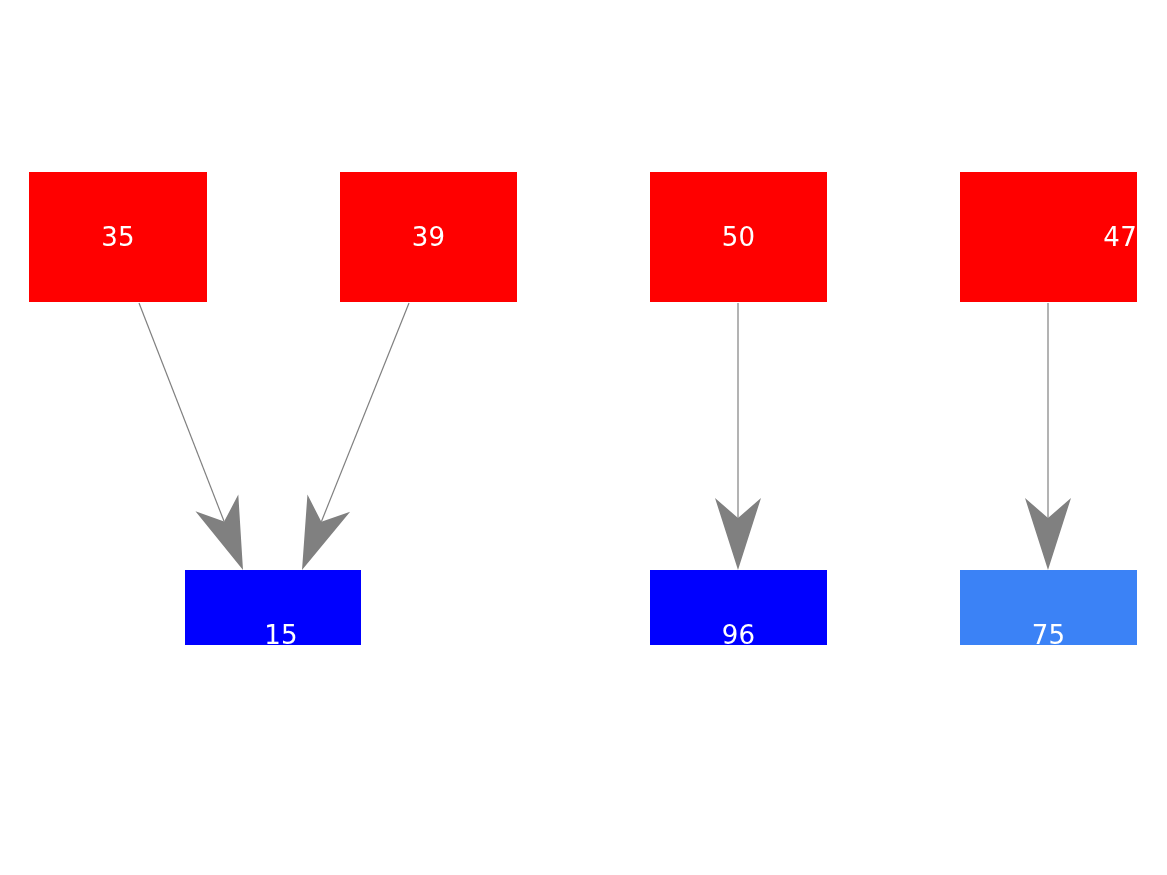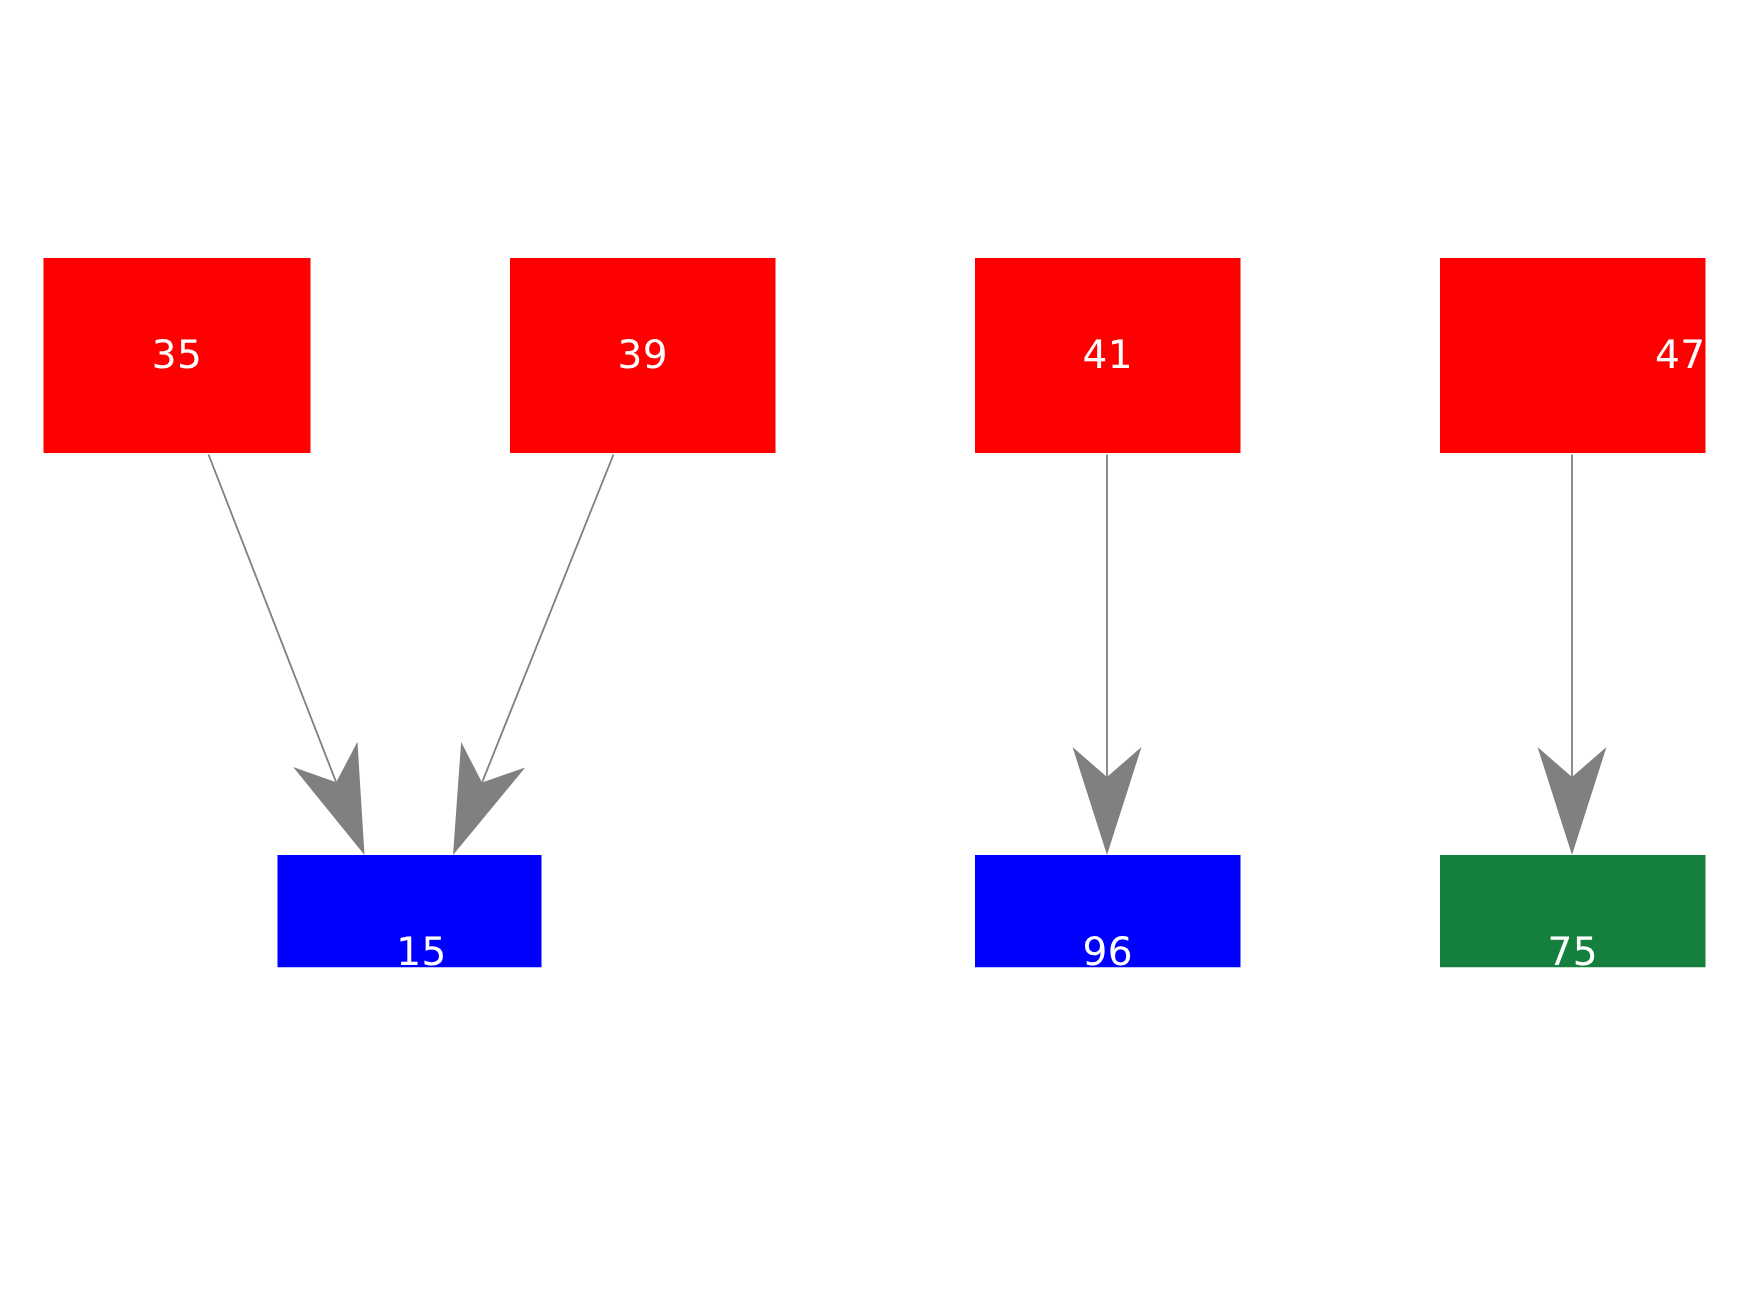--- a/index.html
+++ b/index.html
@@ -63,28 +63,28 @@
       </g>
   </svg>
 
   <div class="node" style="left: 29px; top: 172px; width: 178px; height: 130px; background: rgb(255, 0, 0); color: rgb(255, 255, 255);">
     <span class="node-label">35</span>
   </div>
   <div class="node" style="left: 340px; top: 172px; width: 177px; height: 130px; background: rgb(255, 0, 0); color: rgb(255, 255, 255);">
     <span class="node-label">39</span>
   </div>
   <div class="node" style="left: 650px; top: 172px; width: 177px; height: 130px; background: rgb(255, 0, 0); color: rgb(255, 255, 255);">
-    <span class="node-label">41</span>
+    <span class="node-label">50</span>
   </div>
   <div class="node" style="left: 960px; top: 172px; width: 177px; height: 130px; background: rgb(255, 0, 0); color: rgb(255, 255, 255); justify-content: flex-end;">
     <span class="node-label">47</span>
   </div>
   <div class="node" style="left: 185px; top: 570px; width: 176px; height: 130px; background: rgb(0, 0, 255); color: rgb(255, 255, 255); padding-left: 16px;">
     <span class="node-label">15</span>
   </div>
   <div class="node" style="left: 650px; top: 570px; width: 177px; height: 130px; background: rgb(0, 0, 255); color: rgb(255, 255, 255);">
     <span class="node-label">96</span>
   </div>
-  <div class="node" style="left: 960px; top: 570px; width: 177px; height: 130px; background: #15803d; color: rgb(255, 255, 255);">
+  <div class="node" style="left: 960px; top: 570px; width: 177px; height: 130px; background: #3b82f6; color: rgb(255, 255, 255);">
     <span class="node-label">75</span>
   </div>
 
 </div>
 
 </body></html>

